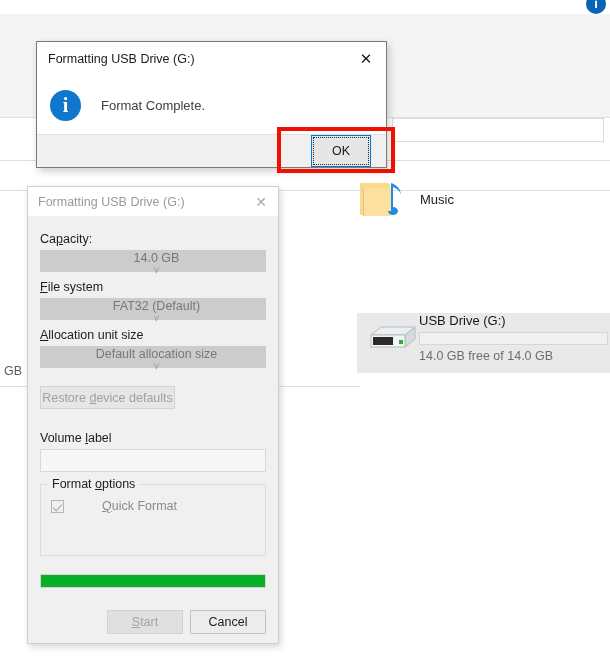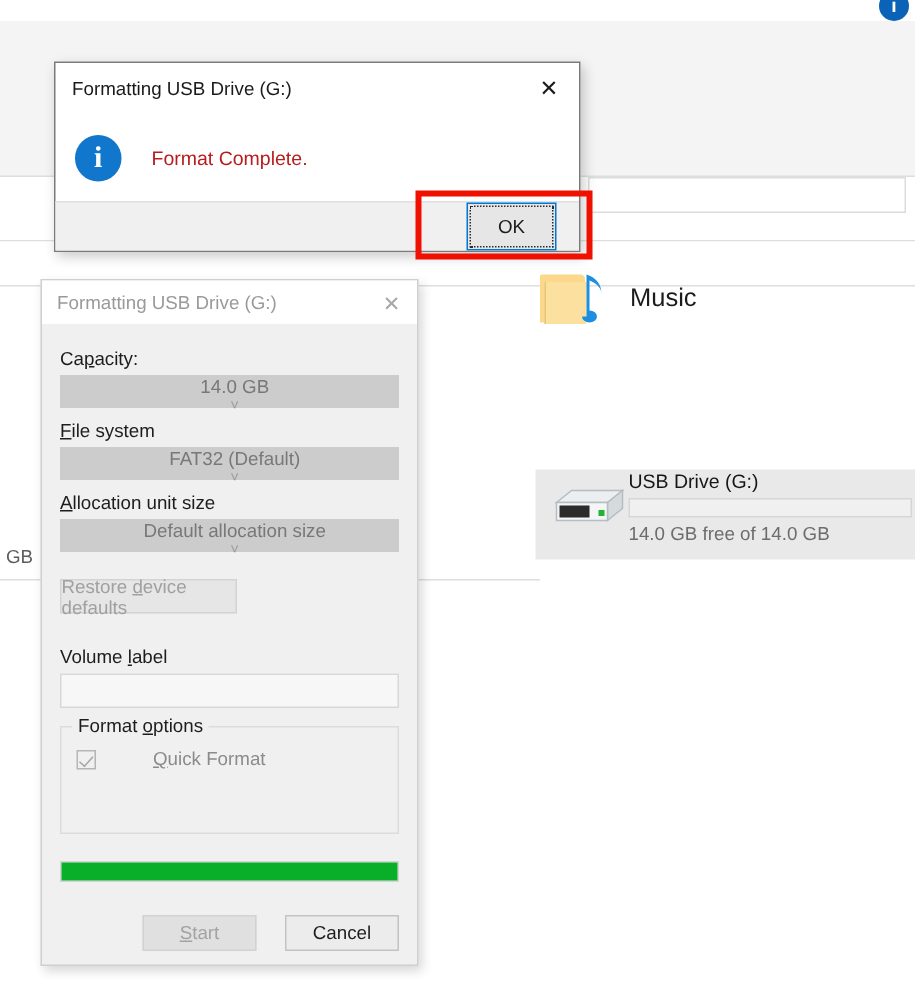--- a/index.html
+++ b/index.html
@@ -47,21 +47,21 @@
   .folder-icon { position: relative; width: 48px; height: 40px; flex: none; }
   .folder-back {
     position: absolute; left: 2px; top: 4px; width: 30px; height: 32px;
     background: #fcd88a; border-radius: 1px 3px 0 0;
   }
   .folder-front {
     position: absolute; left: 5px; top: 9px; width: 28px; height: 28px;
     background: #fbe0a0; border-left: 1px solid #e7c478;
   }
   .music-note { position: absolute; left: 20px; top: 2px; }
-  .music-label { font-size: 17px; color: #1b1b1b; }
+  .music-label { font-size: 13px; color: #1b1b1b; }
 
   
   .usb-item {
     position: absolute; left: 357px; top: 313px;
     width: 259px; height: 60px;
     background: #e9e9e9;
     display: flex; padding: 0 0 0 6px;
   }
   .drive-icon { width: 56px; height: 40px; flex: none; position: relative; }
   .usb-text { flex: 1; padding-right: 8px; }
@@ -97,21 +97,21 @@
   .combo {
     height: 22px; background: #cccccc; border: 1px solid #cccccc;
     display: flex; align-items: center; padding: 0 0 0 7px;
     font-size: 12.5px; color: #787878; flex-direction: column;
   }
   .combo .val { flex: 1; }
   .combo .chev {
     width: 20px; text-align: center; color: #9b9b9b; font-size: 10px;
   }
   .btn-restore {
-    margin-top: 18px; width: 118px; height: 23px;
+    margin-top: 18px; width: 135px; height: 23px;
     background: #e6e6e6; border: 1px solid #d3d3d3;
     font-size: 12.5px; color: #a0a0a0;
     display: flex; align-items: center; justify-content: center;
   }
   .vol-input {
     height: 23px; background: #f7f7f7; border: 1px solid #d8d8d8;
   }
   .group {
     margin-top: 12px; border: 1px solid #dcdcdc;
     padding: 8px 10px 14px 10px; position: relative;
@@ -131,21 +131,21 @@
     width: 4px; height: 8px; border: solid #a6a6a6;
     border-width: 0 1.6px 1.6px 0; transform: rotate(42deg);
   }
   .chk-lbl { font-size: 12.5px; color: #8b8b8b; margin-left: 32px; }
   .progress-wrap {
     margin: 18px 0 0 0; height: 14px;
     border: 1px solid #d4d4d4; background: #ffffff; padding: 0;
   }
   .progress-fill { height: 100%; background: #09af29; }
   .fmt-buttons {
-    display: flex; justify-content: flex-end; gap: 19px;
+    display: flex; justify-content: flex-end; gap: 7px;
     margin-top: 22px;
   }
   .fmt-btn {
     width: 76px; height: 24px; font-size: 12.5px;
     display: flex; align-items: center; justify-content: center;
   }
   .fmt-btn.disabled {
     background: #e0e0e0; border: 1px solid #d2d2d2; color: #a3a3a3;
   }
   .fmt-btn.normal {
@@ -172,21 +172,21 @@
   .done-content {
     height: 61px; display: flex; align-items: center; padding-left: 13px;
   }
   .info-icon {
     width: 31px; height: 31px; border-radius: 50%; background: #1177cc;
     color: #ffffff; font-size: 20px; font-weight: bold;
     display: flex; align-items: center; justify-content: center;
     font-family: "Liberation Serif", serif;
     flex: none;
   }
-  .done-msg { font-size: 13px; color: #b91c1c; margin-left: 20px; }
+  .done-msg { font-size: 13px; color: #404040; margin-left: 20px; }
   .done-footer {
     position: absolute; left: 0; bottom: 0; width: 100%; height: 33px;
     background: #f0f0f0; border-top: 1px solid #e0e0e0;
     display: flex; align-items: center; justify-content: flex-end;
     padding-right: 15px;
   }
   .ok-btn {
     width: 60px; height: 32px;
     background: #e6e6e6;
     border: 1px solid #0078d7;

